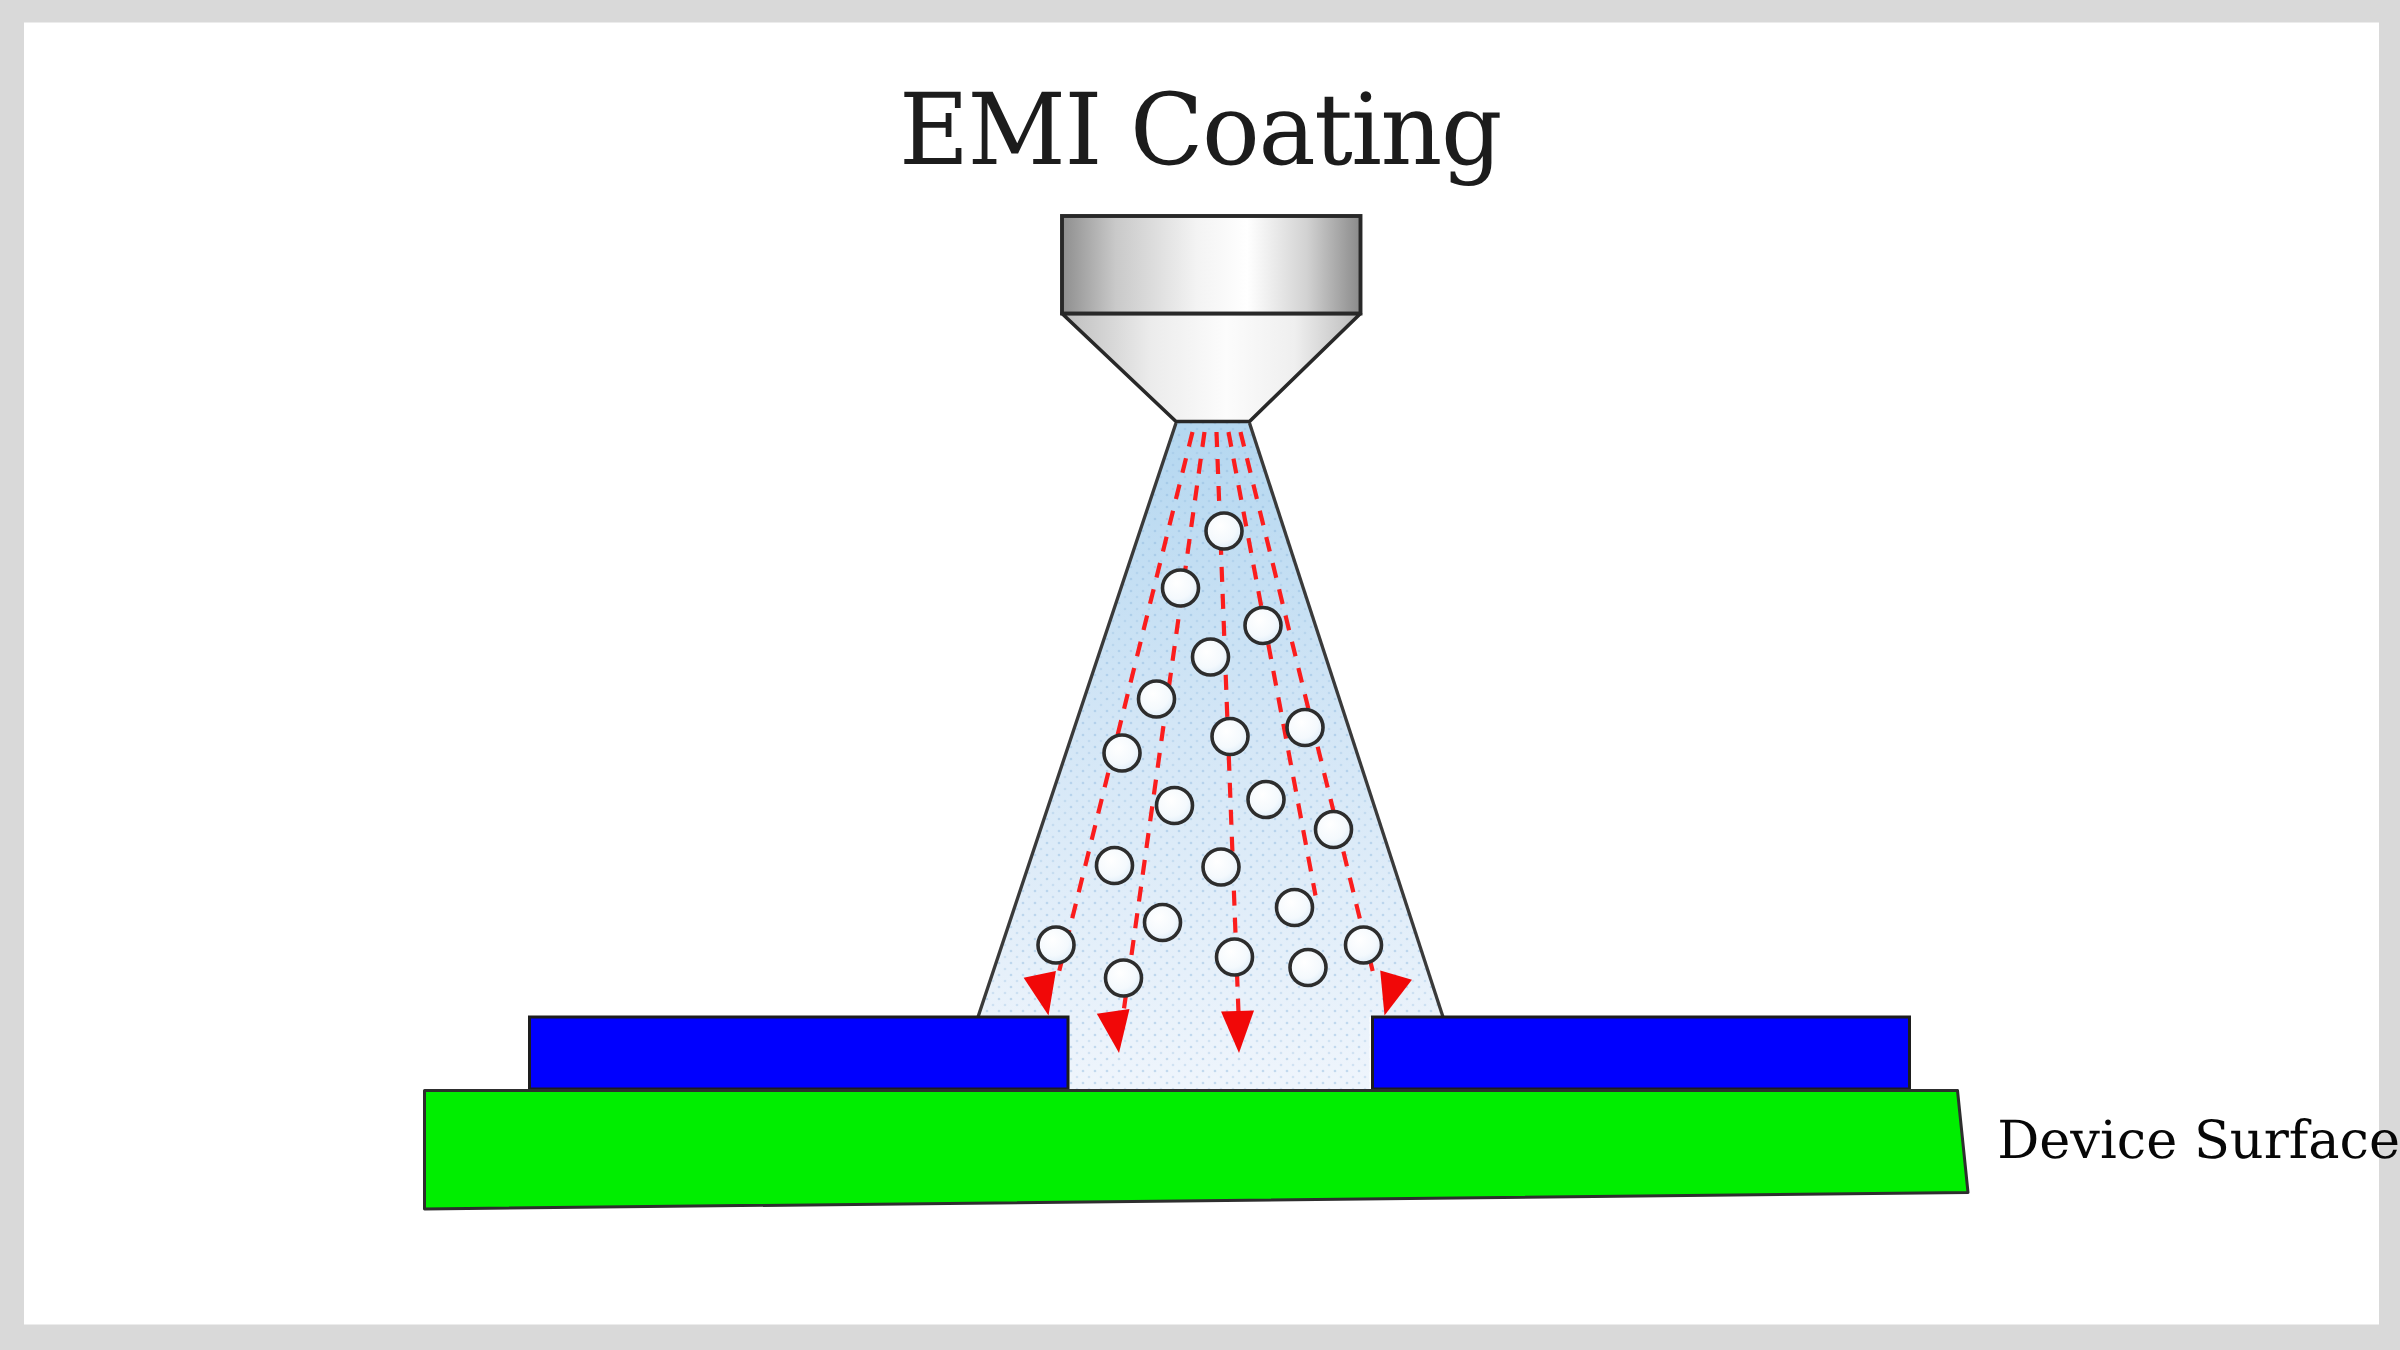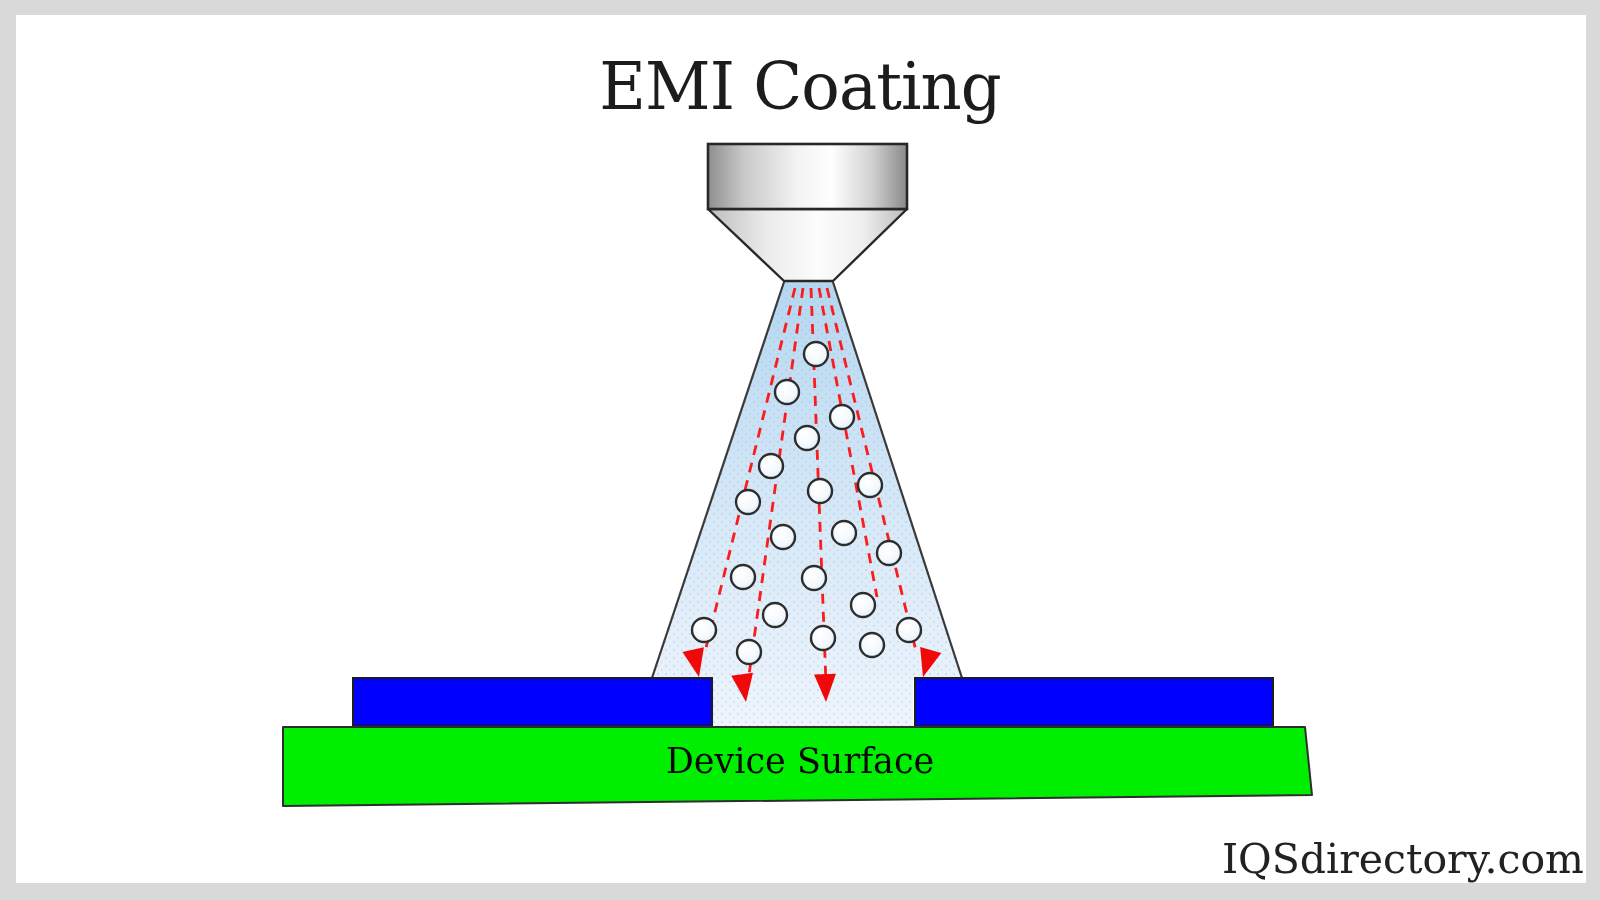--- a/index.html
+++ b/index.html
@@ -36,21 +36,21 @@
     font-weight: 500;
     letter-spacing: -1px;
     color: var(--title-text, #1c1c1c);
     transform: scaleX(0.97);
   }
   .surface-label {
     position: absolute;
     left: 0;
     top: 741px;
     width: 1600px;
-    text-align: center;
+    text-align: right;
     font-size: 35px;
     color: var(--label-text, #070707);
   }
   .watermark {
     position: absolute;
     right: 16px;
     top: 835px;
     font-size: 41px;
     color: var(--watermark-text, #222222);
   }
@@ -153,15 +153,14 @@
     <g>
         <path class="spray-arrow" d="M 0 0 L -11 -28 L 11 -28 Z" transform="translate(699 677) rotate(-12)"></path>
         <path class="spray-arrow" d="M 0 0 L -11 -28 L 11 -28 Z" transform="translate(746 702) rotate(-8)"></path>
         <path class="spray-arrow" d="M 0 0 L -11 -28 L 11 -28 Z" transform="translate(826 702) rotate(-2)"></path>
         <path class="spray-arrow" d="M 0 0 L -11 -28 L 11 -28 Z" transform="translate(923 677) rotate(16)"></path>
       </g>
   </svg>
 
   <div class="page-title">EMI Coating</div>
   <div class="surface-label">Device Surface</div>
-  <div class="watermark">IQSdirectory.com</div>
 
 </div>
 
 </body></html>

